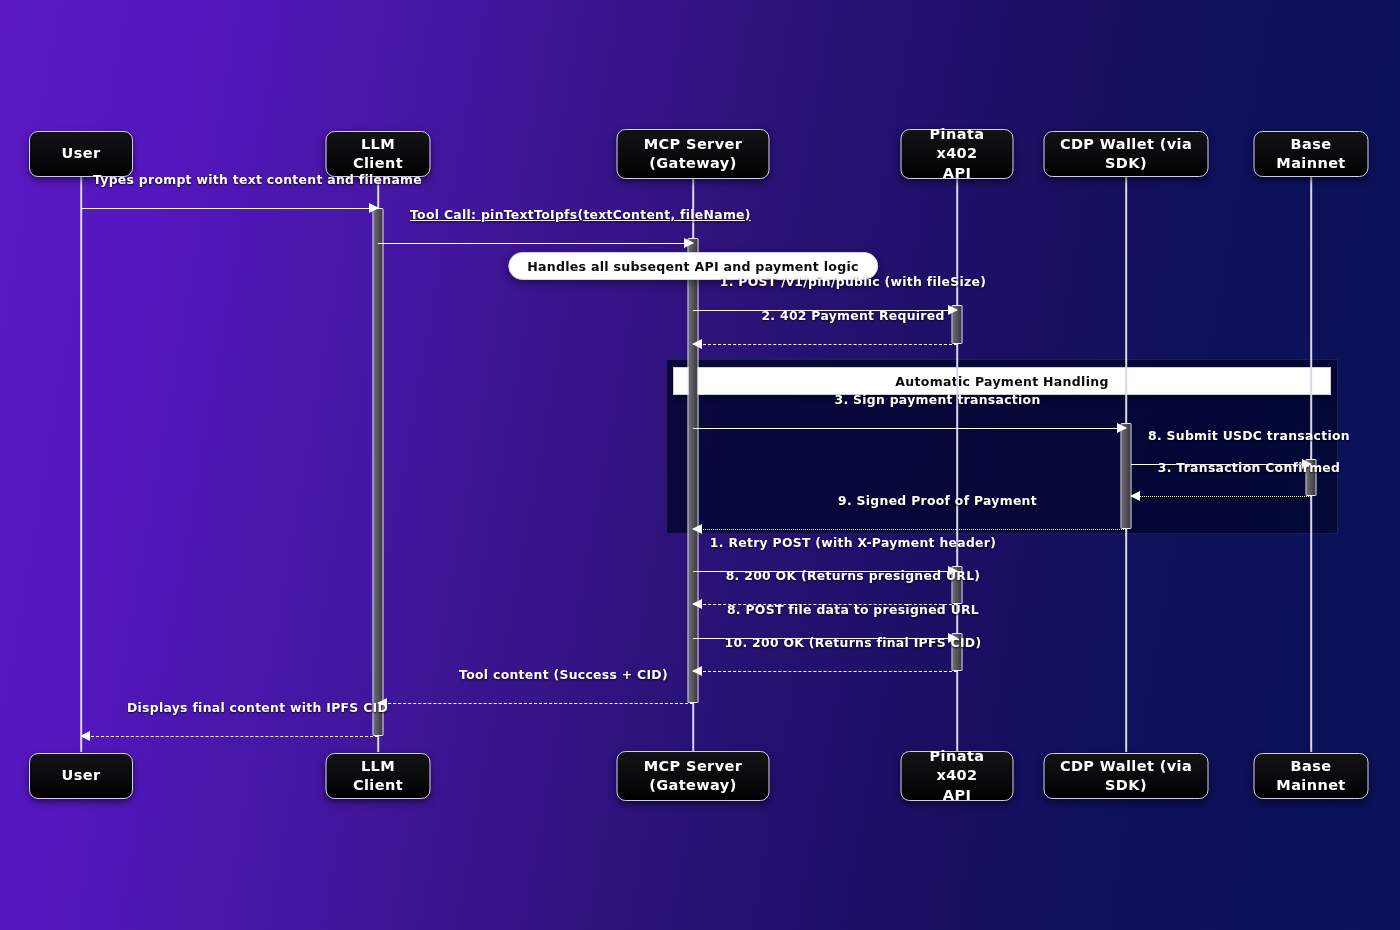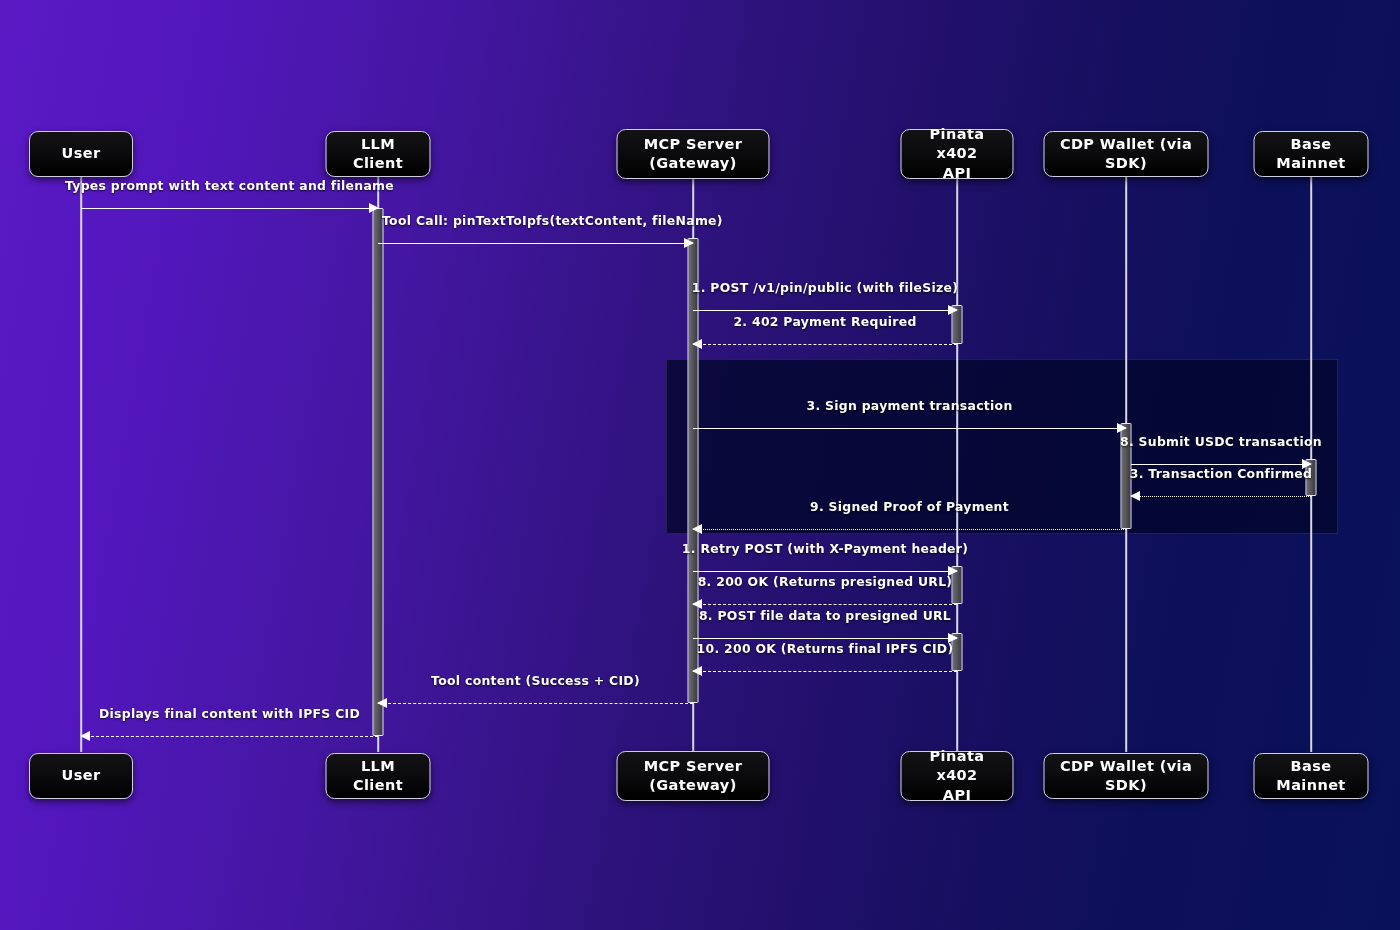--- a/index.html
+++ b/index.html
@@ -104,47 +104,49 @@
     border-top: 1.6px solid #ffffff;
   }
   .msg.dashed .line {
     border-top: 1.7px dashed #ffffff;
   }
   .msg.dotted .line {
     border-top: 1.9px dotted #ffffff;
   }
   .msg .label {
     position: absolute;
-    bottom: 15px;
+    bottom: 21px;
     color: #ffffff;
     font-size: 12.4px;
     font-weight: bold;
     letter-spacing: 0.3px;
     white-space: nowrap;
     text-shadow: 0 1px 2px rgba(0,0,0,0.85);
+    margin-left: 28px;
   }
   .msg .label.center { left: 50%; transform: translateX(-50%); }
-  .msg .label.left   { left: 4px; }
+  .msg .label.left   { left: 4px; text-decoration: underline; }
 
   .arrowhead {
     position: absolute;
     top: -5.5px;
     width: 0; height: 0;
     border-top: 5.5px solid transparent;
     border-bottom: 5.5px solid transparent;
   }
   .arrowhead.r { right: -1px; border-left: 10px solid #ffffff; }
   .arrowhead.l { left: -1px;  border-right: 10px solid #ffffff; }
 </style>
 </head>
 <body>
 
 <div id="stage">
 
   <div class="rectblock" style="left:666px; top:359px; width:672px; height:175px;"></div>
+  <div class="rectlabel" style="left:673px; top:367px; width:658px; height:28px;">Automatic Payment Handling</div>
 
   <div class="lifeline" style="left:81px;   top:176px; height:576px;"></div>
   <div class="lifeline" style="left:378px;  top:176px; height:576px;"></div>
   <div class="lifeline" style="left:693px;  top:176px; height:576px;"></div>
   <div class="lifeline" style="left:957px;  top:176px; height:576px;"></div>
   <div class="lifeline" style="left:1126px; top:176px; height:576px;"></div>
   <div class="lifeline" style="left:1311px; top:176px; height:576px;"></div>
 
   <div class="activation" style="left:378px;  top:208px; height:528px;"></div>
   <div class="activation" style="left:693px;  top:238px; height:465px;"></div>
@@ -177,20 +179,21 @@
     <div class="arrowhead r"></div>
     <div class="label center">Types prompt with text content and filename</div>
   </div>
 
   <div class="msg" style="left:378px; top:243px; width:315px;">
     <div class="line"></div>
     <div class="arrowhead r"></div>
     <div class="label left">Tool Call: pinTextToIpfs(textContent, fileName)</div>
   </div>
 
+  <div class="note" style="left:693px; top:252px; height:28px;">Handles all subseqent API and payment logic</div>
 
   <div class="msg" style="left:693px; top:310px; width:264px;">
     <div class="line"></div>
     <div class="arrowhead r"></div>
     <div class="label center">1. POST /v1/pin/public (with fileSize)</div>
   </div>
 
   <div class="msg dashed" style="left:693px; top:344px; width:264px;">
     <div class="line"></div>
     <div class="arrowhead l"></div>

